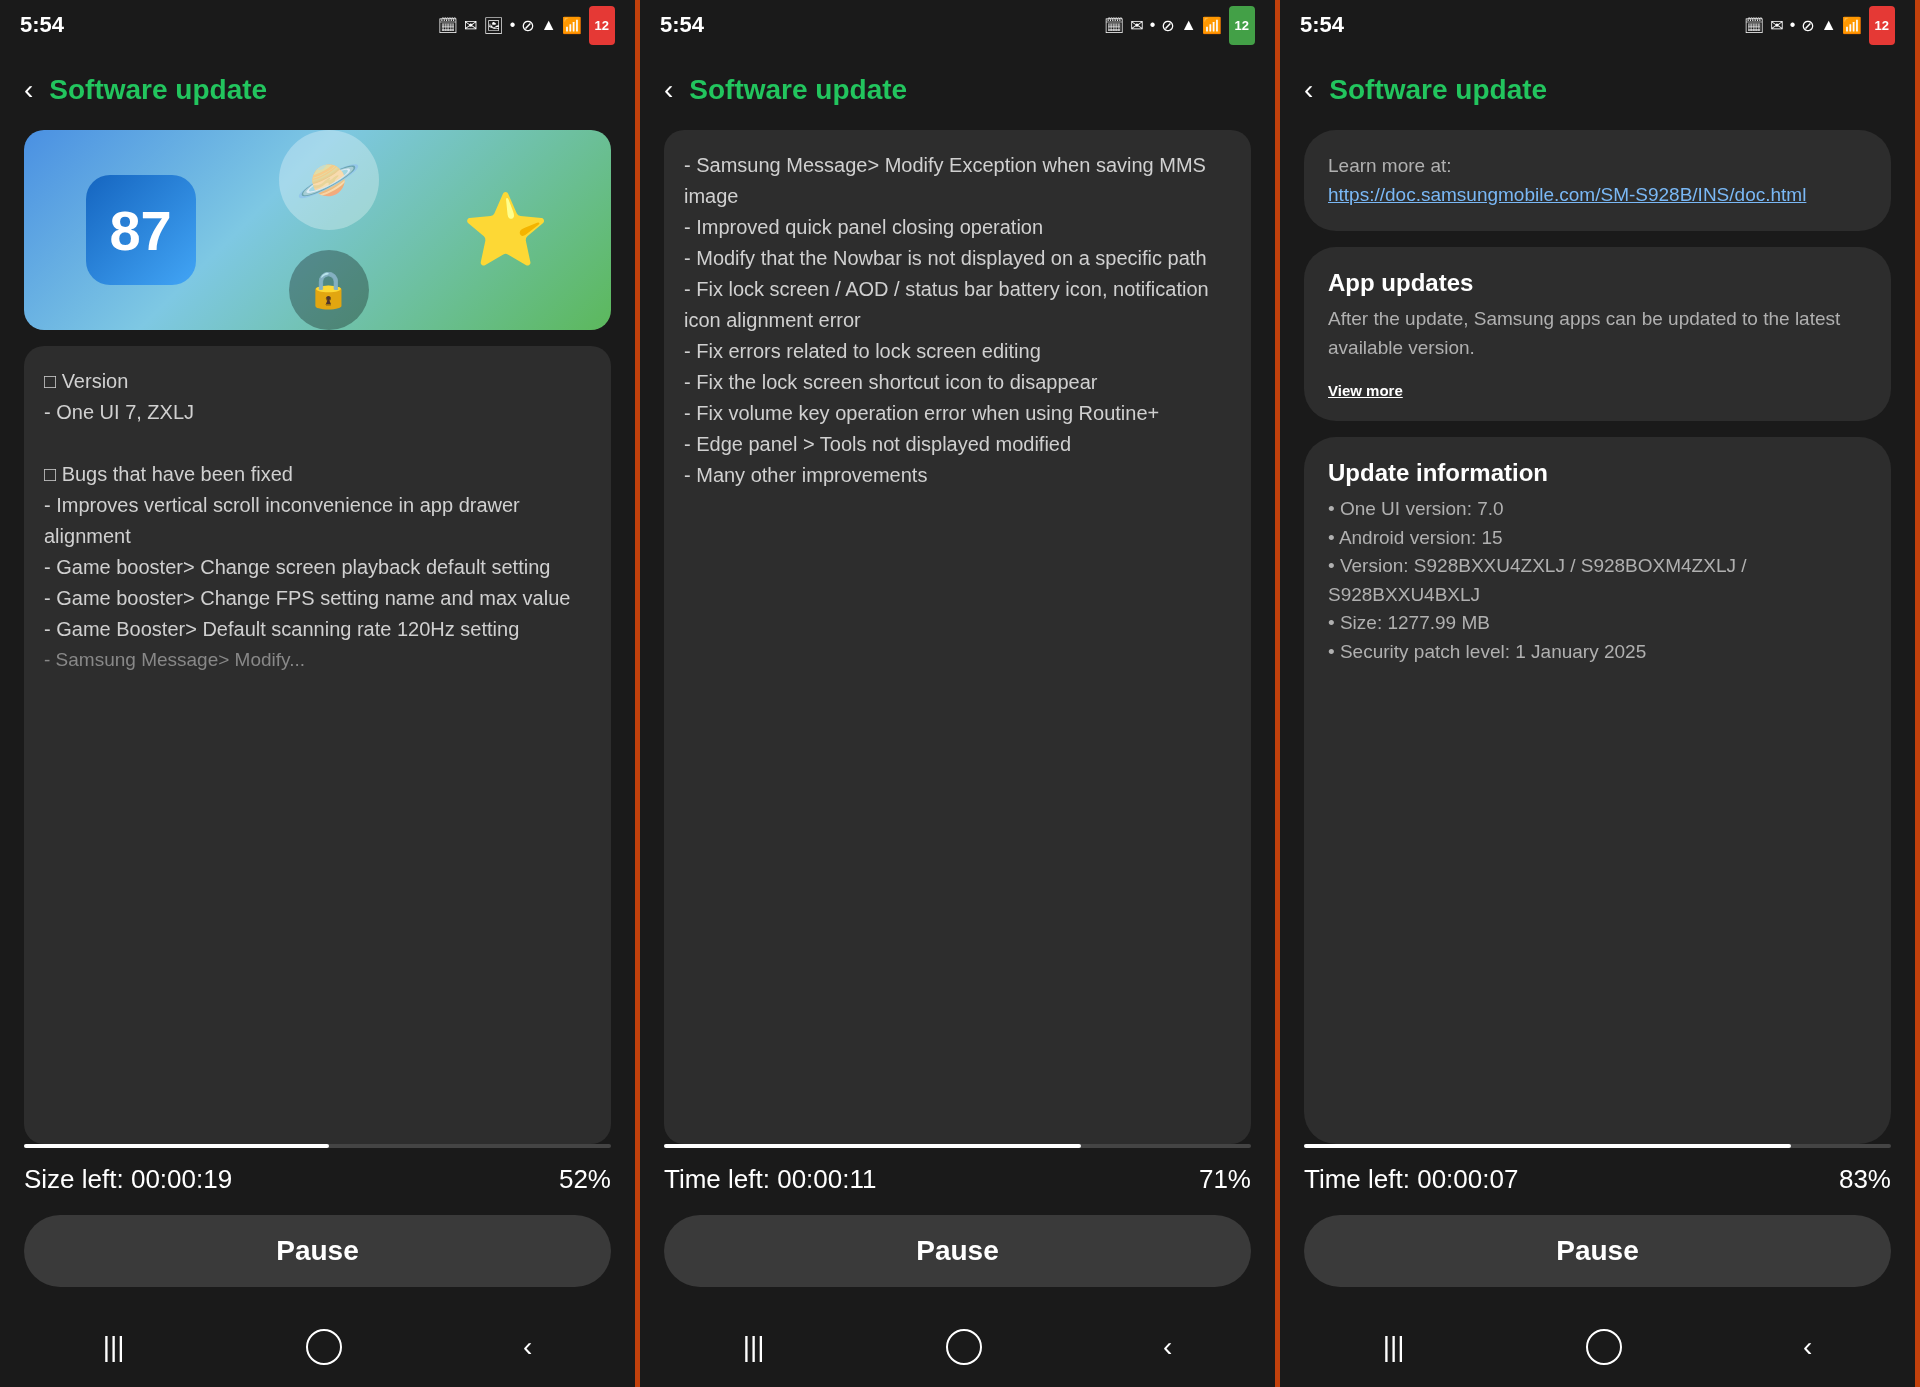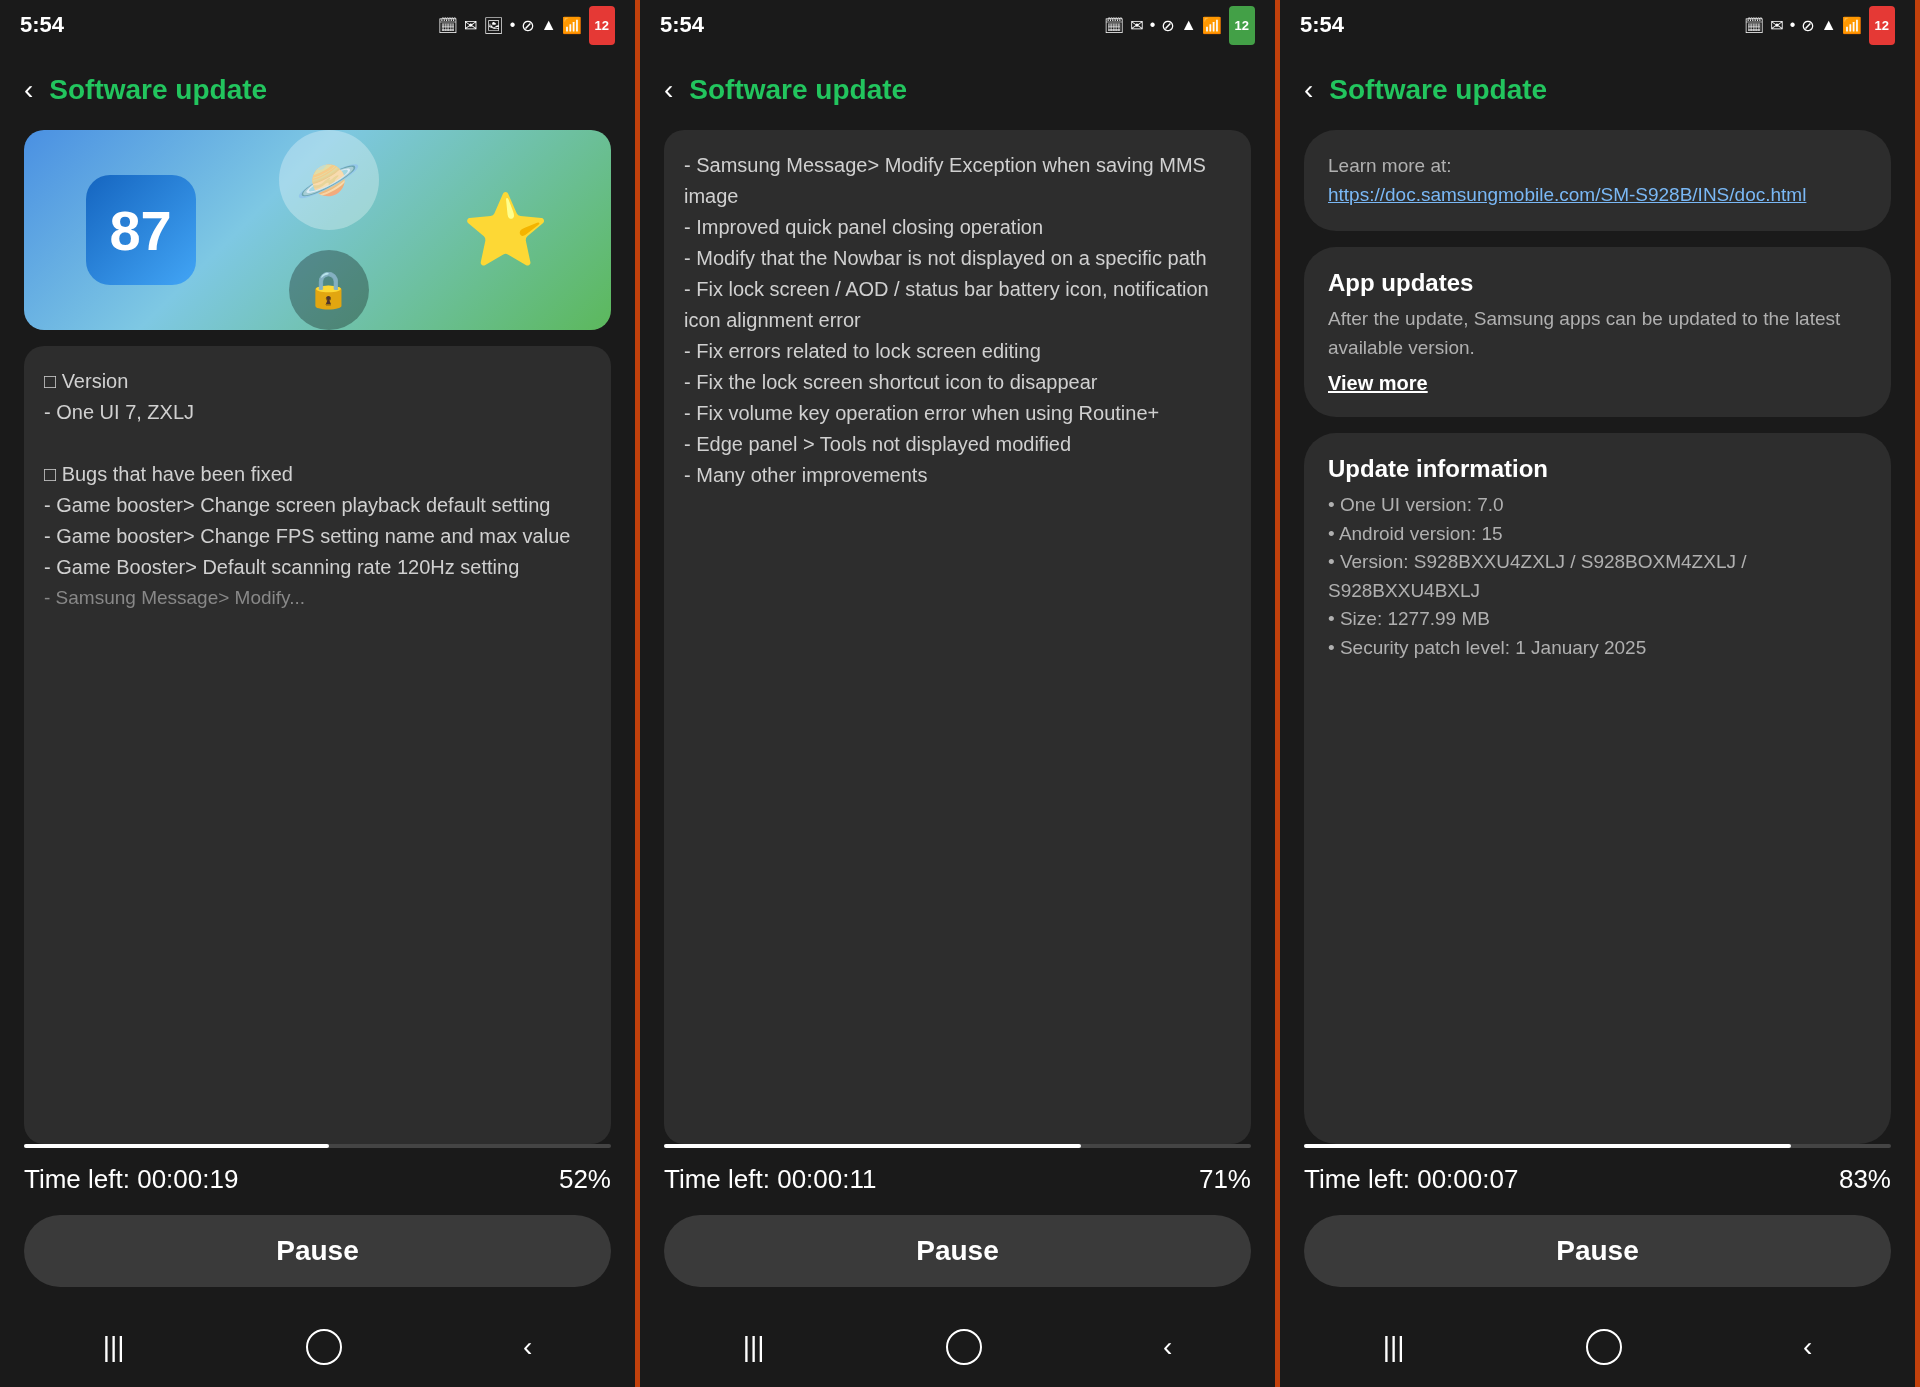--- a/index.html
+++ b/index.html
@@ -177,24 +177,24 @@
       line-height: 1.5;
     }
     .info-box-link {
       color: #7ab8f5;
       font-size: 19px;
       text-decoration: underline;
       line-height: 1.5;
     }
     .view-more-link {
       color: #fff;
-      font-size: 20px;
+      font-size: 15px;
       text-decoration: underline;
       font-weight: 600;
-      margin-top: 10px;
+      margin-top: 20px;
       display: block;
     }
 
     
     .progress-area {
       padding: 0 24px;
       flex-shrink: 0;
     }
     .progress-bar-track {
       width: 100%;
@@ -302,34 +302,35 @@
         <div style="font-size:70px;">⭐</div>
       </div>
     </div>
 
     <div class="content-box">
       <div class="content-text">
         <div>□ Version</div>
         <div>- One UI 7, ZXLJ</div>
         <br>
         <div>□ Bugs that have been fixed</div>
+        <div>- Improves vertical scroll inconvenience in app drawer alignment</div>
         <div>- Game booster&gt; Change screen playback default setting</div>
         <div>- Game booster&gt; Change FPS setting name and max value</div>
         <div>- Game Booster&gt; Default scanning rate 120Hz setting</div>
         <div class="faded">- Samsung Message&gt; Modify...</div>
       </div>
     </div>
   </div>
 
   <div class="progress-area">
     <div class="progress-bar-track">
       <div class="progress-bar-fill" style="width:52%"></div>
     </div>
     <div class="progress-info">
-      <span class="time-left">Time left: 00:00:19</span>
+      <span class="time-left">Size left: 00:00:19</span>
       <span class="percent-text">52%</span>
     </div>
   </div>
 
   <div class="pause-btn-area">
     <button class="pause-btn">Pause</button>
   </div>
 
   <div class="nav-bar">
     <button class="nav-btn">|||</button>

